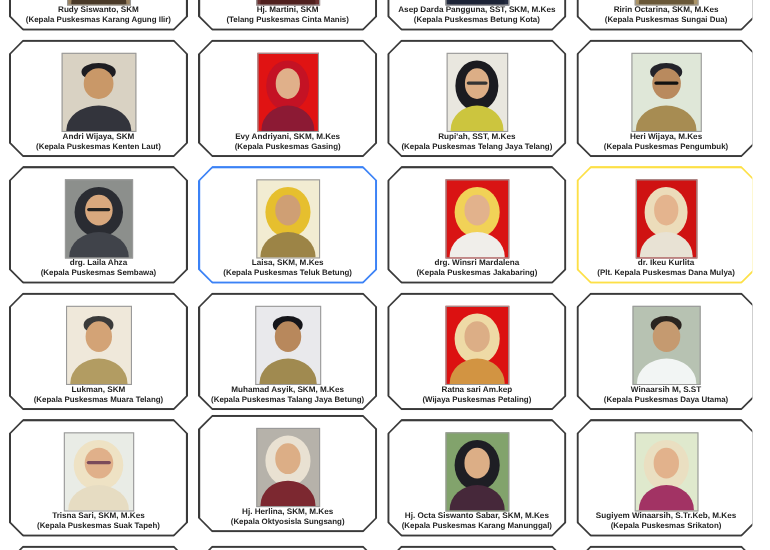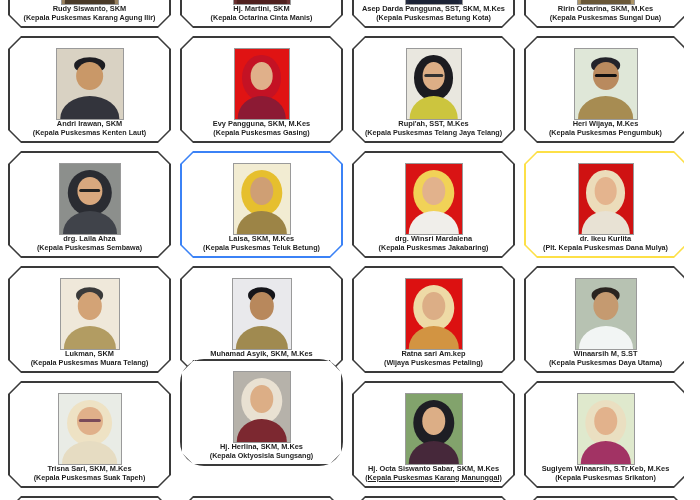--- a/index.html
+++ b/index.html
@@ -49,21 +49,21 @@
         <div class="name" style="color: rgb(31, 31, 31);">Rudy Siswanto, SKM</div>
         <div class="title" style="color: rgb(31, 31, 31);">(Kepala Puskesmas Karang Agung Ilir)</div>
       </div>
     </div>
     <div class="card" style="left: 180px; top: -79px; background: rgb(58, 58, 58);">
       <div class="card-inner">
         <div class="photo" style="width: 58px; background: rgb(106, 48, 48);">
           <div class="torso" style="background: rgb(80, 32, 30);"></div>
         </div>
         <div class="name" style="color: rgb(31, 31, 31);">Hj. Martini, SKM</div>
-        <div class="title" style="color: rgb(31, 31, 31);">(Kepala Octarina Cinta Manis)</div>
+        <div class="title" style="color: rgb(31, 31, 31);">(Telang Puskesmas Cinta Manis)</div>
       </div>
     </div>
     <div class="card" style="left: 352px; top: -79px; background: rgb(58, 58, 58);">
       <div class="card-inner">
         <div class="photo" style="width: 58px; background: rgb(36, 43, 64);">
           <div class="torso" style="background: rgb(28, 35, 54);"></div>
         </div>
         <div class="name" style="color: rgb(31, 31, 31);">Asep Darda Pangguna, SST, SKM, M.Kes</div>
         <div class="title" style="color: rgb(31, 31, 31);">(Kepala Puskesmas Betung Kota)</div>
       </div>
@@ -77,32 +77,32 @@
         <div class="title" style="color: rgb(31, 31, 31);">(Kepala Puskesmas Sungai Dua)</div>
       </div>
     </div>
     <div class="card" style="left: 8px; top: 36px; background: rgb(58, 58, 58);">
       <div class="card-inner">
         <div class="photo" style="width: 68px; background: rgb(217, 210, 195);">
           <div class="hair" style="background: rgb(29, 29, 34);"></div>
           <div class="head" style="background: rgb(201, 152, 104);"></div>
           <div class="torso" style="background: rgb(51, 52, 60);"></div>
         </div>
-        <div class="name" style="color: rgb(31, 31, 31);">Andri Irawan, SKM</div>
+        <div class="name" style="color: rgb(31, 31, 31);">Andri Wijaya, SKM</div>
         <div class="title" style="color: rgb(31, 31, 31);">(Kepala Puskesmas Kenten Laut)</div>
       </div>
     </div>
     <div class="card" style="left: 180px; top: 36px; background: rgb(58, 58, 58);">
       <div class="card-inner">
         <div class="photo" style="width: 56px; background: rgb(224, 19, 19);">
           <div class="hijab" style="background: rgb(196, 18, 36);"></div>
           <div class="head" style="background: rgb(224, 176, 138);"></div>
           <div class="torso" style="background: rgb(140, 26, 52);"></div>
         </div>
-        <div class="name" style="color: rgb(31, 31, 31);">Evy Pangguna, SKM, M.Kes</div>
+        <div class="name" style="color: rgb(31, 31, 31);">Evy Andriyani, SKM, M.Kes</div>
         <div class="title" style="color: rgb(31, 31, 31);">(Kepala Puskesmas Gasing)</div>
       </div>
     </div>
     <div class="card" style="left: 352px; top: 36px; background: rgb(58, 58, 58);">
       <div class="card-inner">
         <div class="photo" style="width: 56px; background: rgb(233, 231, 223);">
           <div class="hijab" style="background: rgb(27, 27, 32);"></div>
           <div class="head" style="background: rgb(220, 174, 134);"></div>
           <div class="eyewear" style="background: rgb(51, 51, 51);"></div>
           <div class="torso" style="background: rgb(204, 197, 62);"></div>
@@ -217,40 +217,40 @@
         <div class="photo" style="width: 64px; background: rgb(233, 236, 230);">
           <div class="hijab" style="background: rgb(238, 226, 196);"></div>
           <div class="head" style="background: rgb(224, 176, 138);"></div>
           <div class="eyewear" style="background: rgb(122, 74, 90);"></div>
           <div class="torso" style="background: rgb(230, 220, 194);"></div>
         </div>
         <div class="name" style="color: rgb(31, 31, 31);">Trisna Sari, SKM, M.Kes</div>
         <div class="title" style="color: rgb(31, 31, 31);">(Kepala Puskesmas Suak Tapeh)</div>
       </div>
     </div>
-    <div class="card" style="left: 180px; top: 359px; background: rgb(58, 58, 58); border-radius: 24px;">
+    <div class="card" style="left: 180px; top: 377px; background: rgb(58, 58, 58);">
       <div class="card-inner">
         <div class="photo" style="width: 58px; background: rgb(182, 178, 170);">
           <div class="hijab" style="background: rgb(233, 225, 210);"></div>
           <div class="head" style="background: rgb(220, 174, 134);"></div>
           <div class="torso" style="background: rgb(124, 40, 48);"></div>
         </div>
         <div class="name" style="color: rgb(31, 31, 31);">Hj. Herlina, SKM, M.Kes</div>
         <div class="title" style="color: rgb(31, 31, 31);">(Kepala Oktyosisla Sungsang)</div>
       </div>
     </div>
     <div class="card" style="left: 352px; top: 381px; background: rgb(58, 58, 58);">
       <div class="card-inner">
         <div class="photo" style="width: 58px; background: rgb(130, 163, 108);">
           <div class="hijab" style="background: rgb(30, 30, 36);"></div>
           <div class="head" style="background: rgb(220, 174, 134);"></div>
           <div class="torso" style="background: rgb(70, 40, 58);"></div>
         </div>
         <div class="name" style="color: rgb(31, 31, 31);">Hj. Octa Siswanto Sabar, SKM, M.Kes</div>
-        <div class="title" style="color: rgb(31, 31, 31); text-decoration: underline;">(Kepala Puskesmas Karang Manunggal)</div>
+        <div class="title" style="color: rgb(31, 31, 31);">(Kepala Puskesmas Karang Manunggal)</div>
       </div>
     </div>
     <div class="card" style="left: 524px; top: 381px; background: rgb(58, 58, 58);">
       <div class="card-inner">
         <div class="photo" style="width: 58px; background: rgb(223, 233, 205);">
           <div class="hijab" style="background: rgb(234, 223, 193);"></div>
           <div class="head" style="background: rgb(226, 178, 140);"></div>
           <div class="torso" style="background: rgb(162, 51, 100);"></div>
         </div>
         <div class="name" style="color: rgb(31, 31, 31);">Sugiyem Winaarsih, S.Tr.Keb, M.Kes</div>

